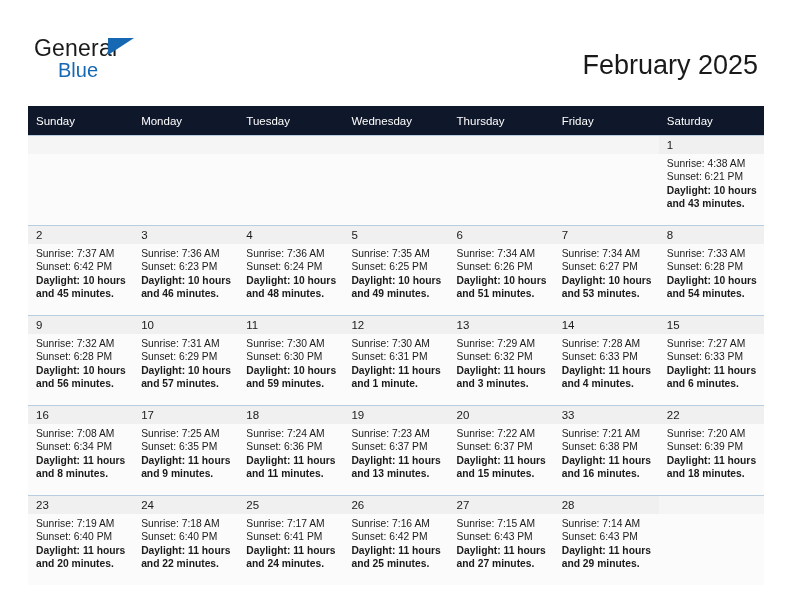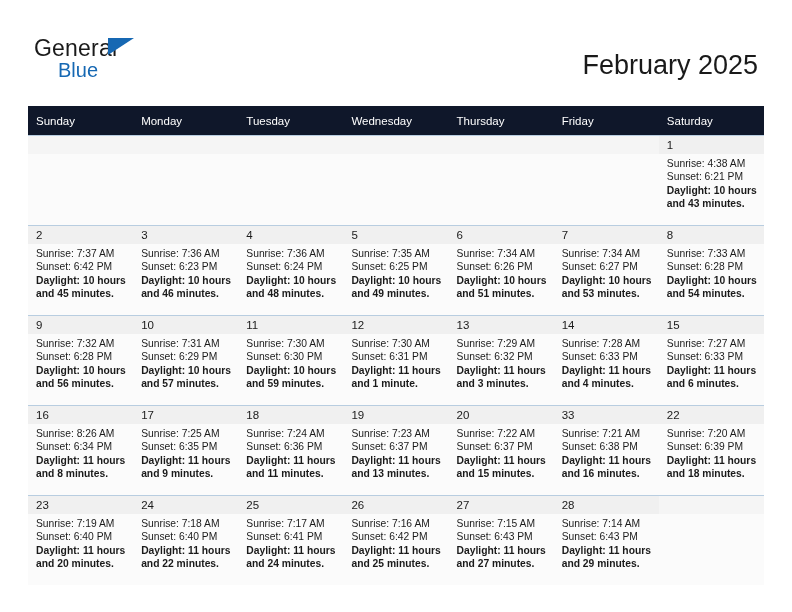--- a/index.html
+++ b/index.html
@@ -369,21 +369,21 @@
                 <div class="wrap">Daylight: 11 hours and 6 minutes.</div>
               </div>
             </div>
           </td>
         </tr>
         <tr>
           <td>
             <div class="cell filled">
               <div class="daynum">16</div>
               <div class="info">
-                <div>Sunrise: 8:26 AM</div>
+                <div>Sunrise: 7:08 AM</div>
                 <div>Sunset: 6:34 PM</div>
                 <div class="wrap">Daylight: 11 hours and 8 minutes.</div>
               </div>
             </div>
           </td>
           <td>
             <div class="cell filled">
               <div class="daynum">17</div>
               <div class="info">
                 <div>Sunrise: 7:25 AM</div>

